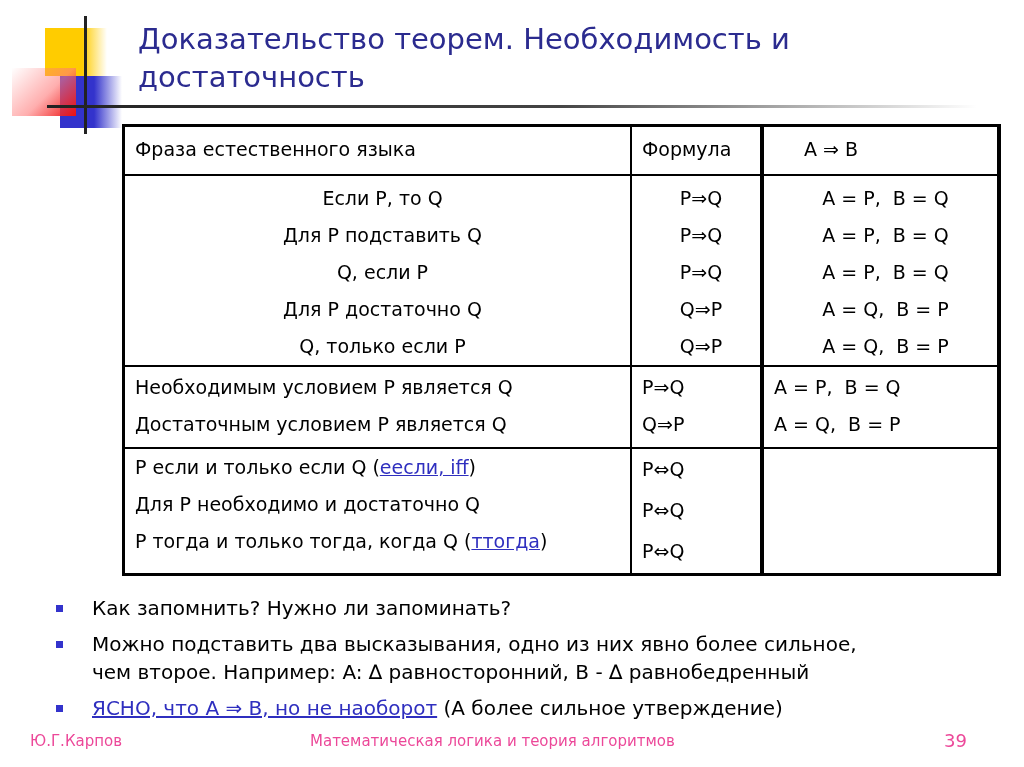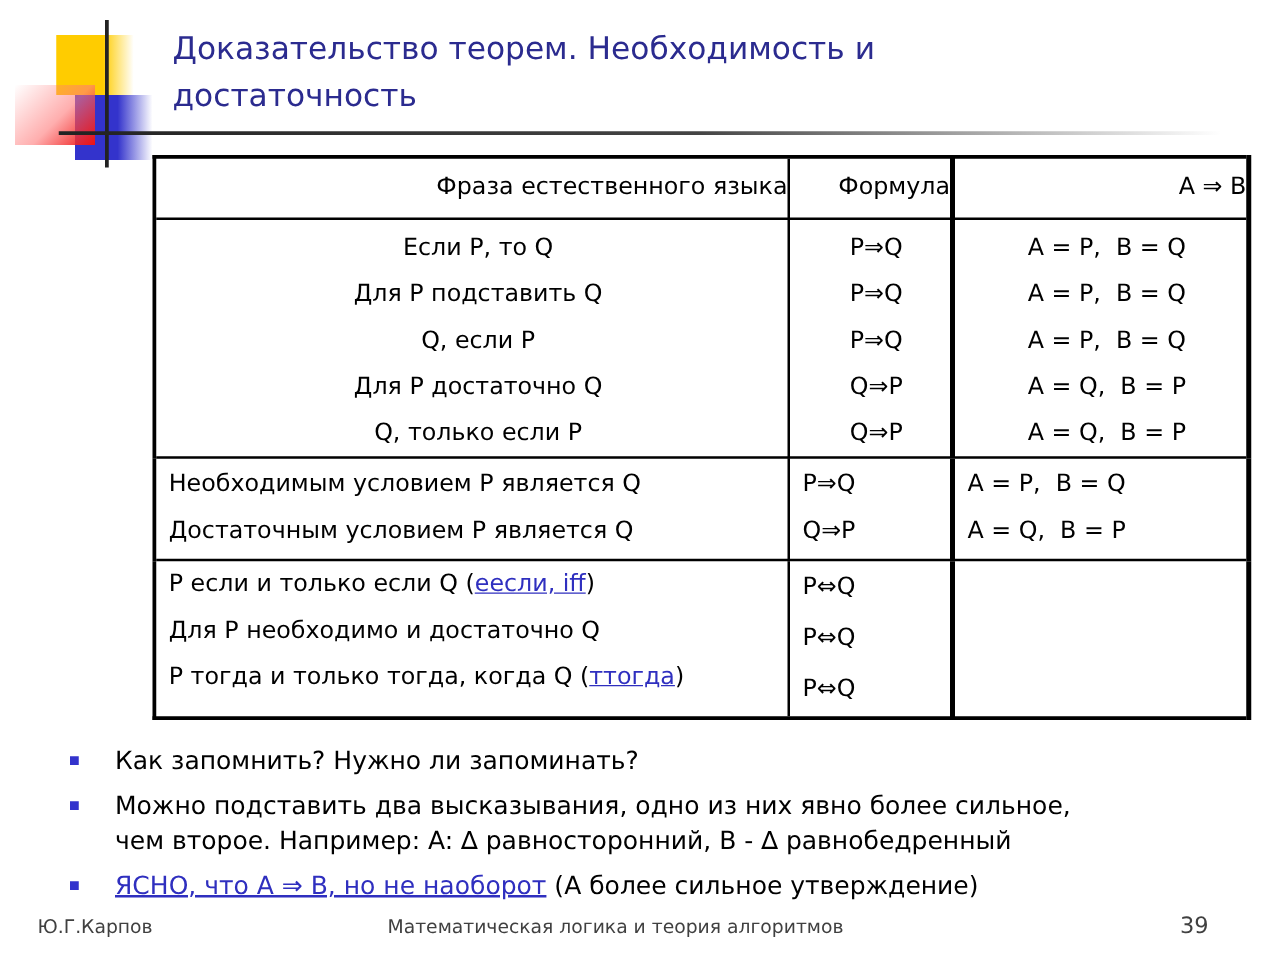--- a/index.html
+++ b/index.html
@@ -3,39 +3,39 @@
 <meta charset="utf-8">
 <style>
   html,body{margin:0;padding:0;background:#fff;}
   body{width:1024px;height:767px;position:relative;overflow:hidden;font-family:"DejaVu Sans","Liberation Sans",sans-serif;color:#000;}
   .deco{position:absolute;}
   .sq-yellow{left:45px;top:28px;width:62px;height:48px;background:linear-gradient(90deg,#ffcc00 0%,#ffcc00 60%,rgba(255,204,0,0) 100%);}
   .sq-blue{left:60px;top:76px;width:62px;height:52px;background:linear-gradient(90deg,#3333cc 0%,#3333cc 55%,rgba(51,51,204,0) 100%);}
   .sq-red{left:12px;top:68px;width:64px;height:48px;background:linear-gradient(135deg,rgba(255,255,255,0) 0%,rgba(255,120,120,.6) 55%,#ee1111 100%);}
   .vline{left:84px;top:16px;width:3px;height:118px;background:#222;}
   .hline{left:47px;top:105px;width:930px;height:3px;background:linear-gradient(90deg,#222 0%,#444 55%,rgba(0,0,0,0) 100%);}
-  .title{position:absolute;left:138px;top:20px;width:840px;font-size:25px;line-height:38px;color:#2b2b8f;margin:0;font-weight:normal;}
+  .title{position:absolute;left:138px;top:20px;width:840px;font-size:29px;line-height:38px;color:#2b2b8f;margin:0;font-weight:normal;}
   .tbl{position:absolute;left:122px;top:124px;border-collapse:collapse;}
   .tbl td{vertical-align:top;font-size:19px;line-height:37px;padding:0 0 0 10px;}
-  .tbl .hdr td{height:47px;line-height:44px;text-align:right;}
+  .tbl .hdr td{height:47px;line-height:44px;}
   .c1{width:495px;border:2px solid #000;border-left:3px solid #000;}
   .c2{width:118px;border:2px solid #000;}
   .c3{width:193px;border-left:4px solid #000;border-right:4px solid #000;border-top:2px solid #000;border-bottom:2px solid #000;}
   .tbl tr:first-child td{border-top:3px solid #000;}
   .tbl tr:last-child td{border-bottom:3px solid #000;}
   .line{display:block;white-space:nowrap;}
   .blue{color:#2f2fbf;text-decoration:underline;}
   .g1 td{padding-top:4px;height:182px;text-align:center;}
   .g2 td{height:78px;padding-top:2px;}
   .g3 td{height:124px;}
   .c2 .iff{line-height:41px;}
   .bul{position:absolute;left:56px;font-size:20px;line-height:28px;}
   .bul .dot{position:absolute;left:0;top:11px;width:7px;height:7px;background:#3333cc;}
   .bul .txt{position:absolute;left:36px;white-space:nowrap;}
-  .footer{position:absolute;top:732px;font-size:15px;color:#404040;text-align:right;}
+  .footer{position:absolute;top:732px;font-size:15px;color:#ec4899;text-align:right;}
 </style>
 </head>
 <body>
 
 <div class="deco sq-yellow"></div>
 <div class="deco sq-blue"></div>
 <div class="deco sq-red"></div>
 <div class="deco vline"></div>
 <div class="deco hline"></div>
 

